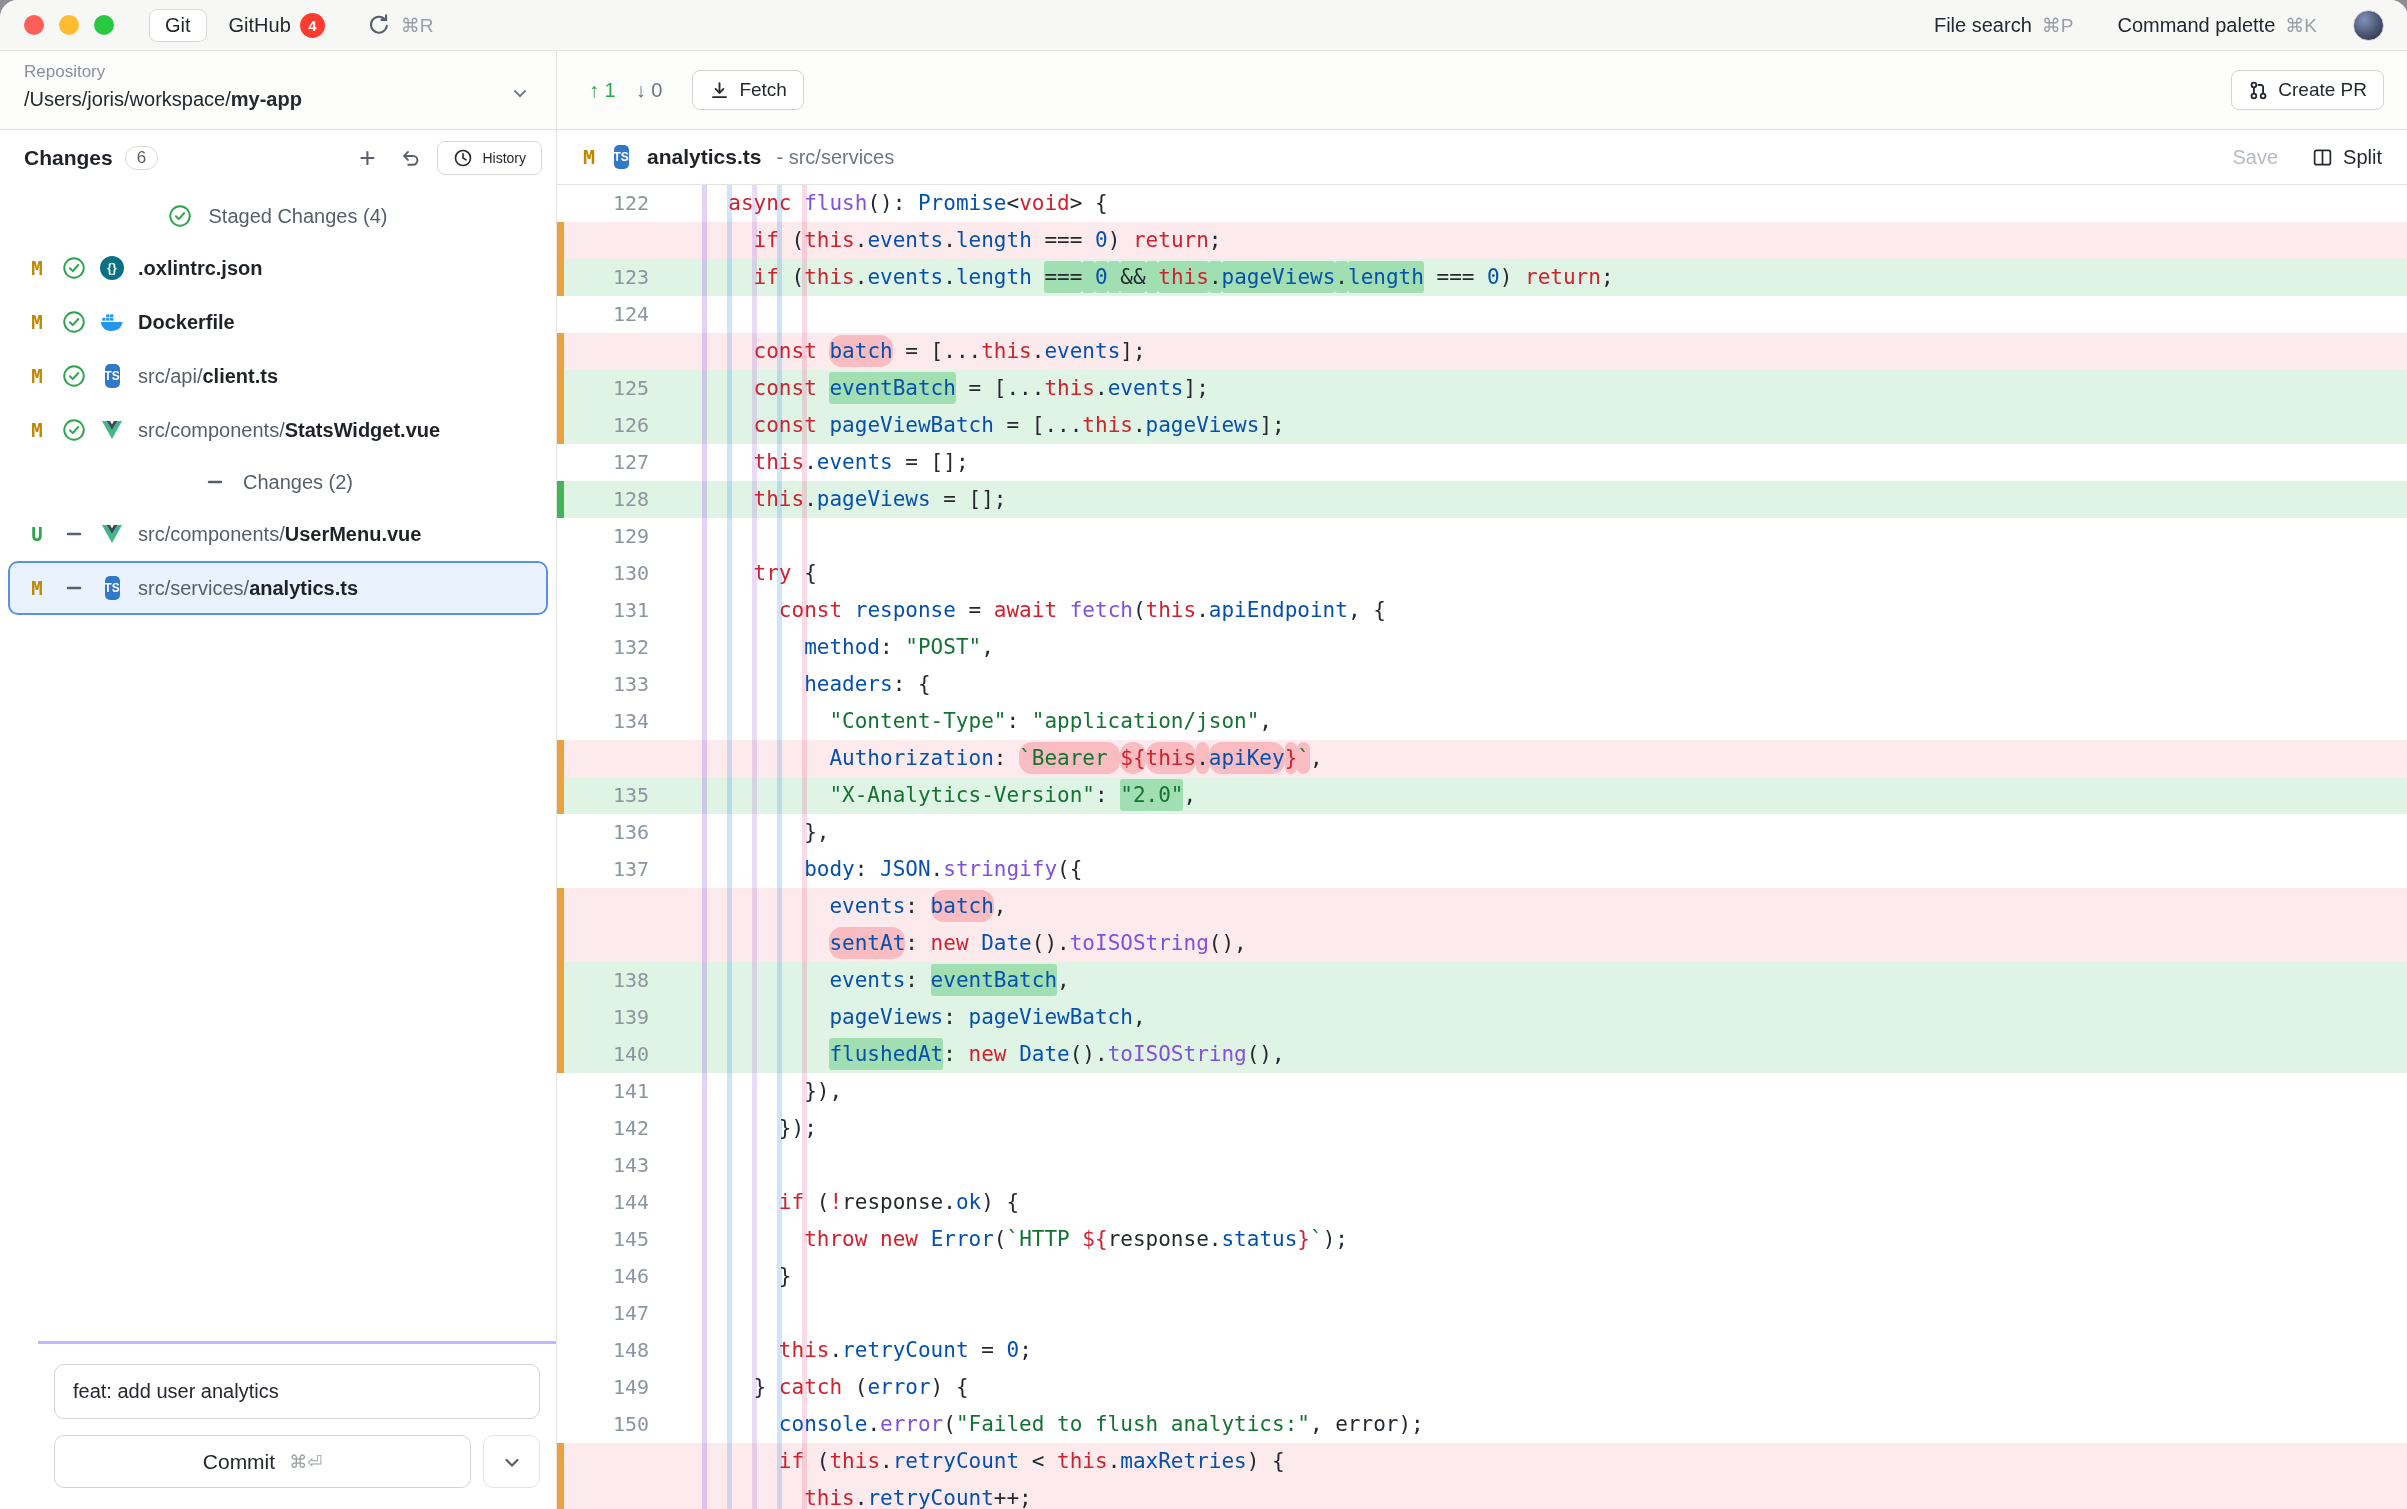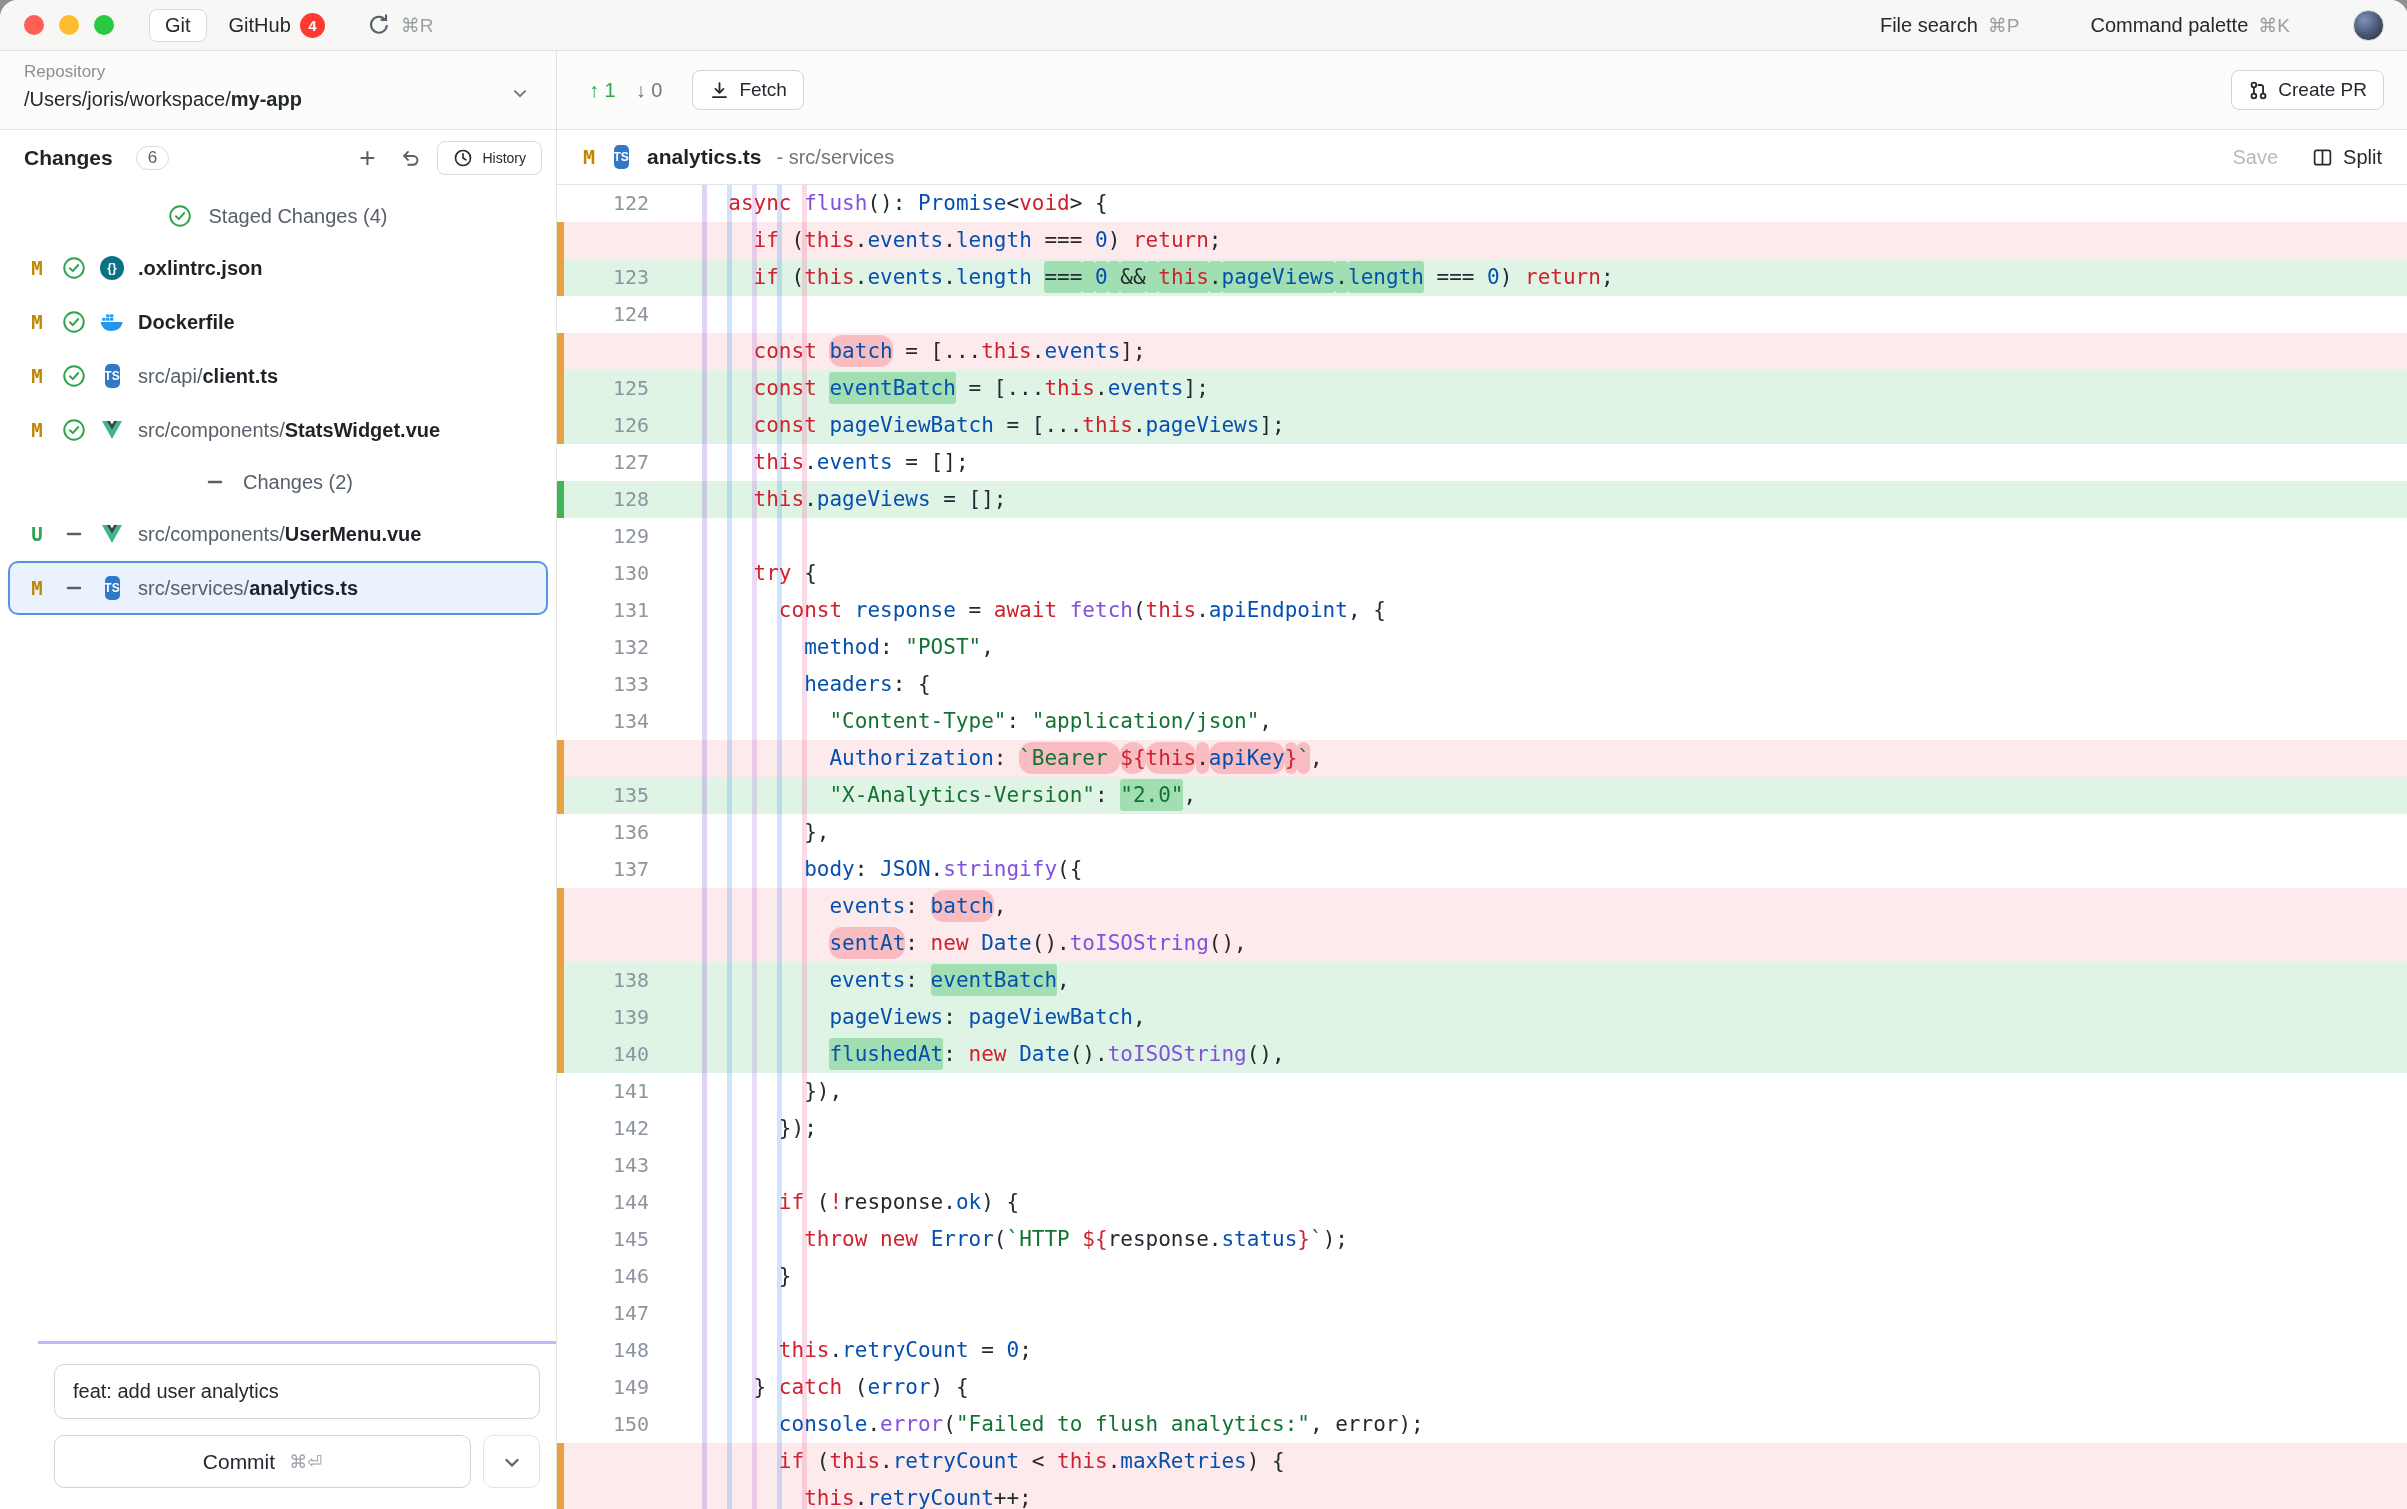--- a/index.html
+++ b/index.html
@@ -9,42 +9,42 @@
 
   
   .titlebar { height:51px; flex:none; background:#f7f7f6; border-bottom:1px solid #e3e3e1; display:flex; align-items:center; padding:0 24px; }
   .tl { width:20px; height:20px; border-radius:50%; margin-right:15px; flex:none; }
   .tl-close{ background:#ff5f57; } .tl-min{ background:#febc2e; } .tl-zoom{ background:#28c840; }
   .tab-git { margin-left:20px; padding:4px 15px; background:#fff; border:1px solid #d9d9d7; border-radius:8px; font-size:20px; color:#24292f; }
   .tab-github { margin-left:22px; display:flex; align-items:center; gap:9px; font-size:20px; color:#24292f; }
   .red-badge { width:25px; height:25px; border-radius:50%; background:#ff3b30; color:#fff; font-size:15px; font-weight:700; display:flex; align-items:center; justify-content:center; }
   .refresh { margin-left:42px; display:flex; align-items:center; gap:10px; color:#57606a; }
   .kbd { color:#9aa0a6; font-size:19px; }
-  .tb-right { margin-left:auto; display:flex; align-items:center;gap:27px; }
+  .tb-right { margin-left:auto; display:flex; align-items:center; }
   .tb-item { display:flex; align-items:center; gap:10px; font-size:20px; color:#24292f; margin-left:44px; }
   .avatar { width:31px; height:31px; border-radius:50%; margin-left:36px; background:radial-gradient(circle at 35% 30%, #7e93b8 0%, #4a5472 55%, #262b3d 100%); border:1px solid #d0d0ce; }
 
   
   .toolbar2 { height:79px; flex:none; background:#fcfcfb; border-bottom:1px solid #e3e3e1; display:flex; align-items:stretch; }
   .repo-pane { width:557px; flex:none; border-right:1px solid #e3e3e1; padding:11px 20px 0 24px; position:relative; }
   .branch-pane { width:554px; flex:none; border-right:1px solid #ececea; padding:11px 20px 0 26px; position:relative; }
   .pane-label { font-size:17px; color:#8a9099; }
   .pane-value { font-size:20px; margin-top:6px; color:#24292f; white-space:nowrap; }
   .pane-value .bold { font-weight:700; }
   .pane-chevron { position:absolute; right:26px; top:32px; color:#6e7781; }
   .sync { display:flex; align-items:center; gap:20px; margin-left:32px; font-size:20px; align-self:center; }
   .ahead { color:#2da44e; } .behind { color:#6e7781; }
   .btn { display:inline-flex; align-items:center; gap:9px; border:1px solid #d4d4d2; border-radius:8px; background:#fff; font-size:19px; color:#24292f; padding:8px 16px; white-space:nowrap; }
   .fetch-btn { margin-left:30px; align-self:center; }
   .create-pr { margin-left:auto; margin-right:24px; align-self:center; }
 
   
   .main { flex:1; display:flex; min-height:0; }
   .sidebar { width:557px; flex:none; border-right:1px solid #e3e3e1; display:flex; flex-direction:column; background:#fff; min-height:0; }
-  .sb-head { height:55px; flex:none; display:flex; align-items:center; padding:0 14px 0 24px; gap:23px; }
+  .sb-head { height:55px; flex:none; display:flex; align-items:center; padding:0 14px 0 24px; gap:12px; }
   .sb-title { font-size:21px; font-weight:700; }
   .badge-count { border:1px solid #d9d9d7; border-radius:12px; padding:1px 11px; font-size:17px; color:#57606a; }
   .sb-actions { margin-left:auto; display:flex; align-items:center; gap:8px; }
   .icon-btn { width:36px; height:36px; display:flex; align-items:center; justify-content:center; color:#57606a; border-radius:8px; font-size:28px; line-height:1; }
   .history-btn { border:1px solid #d9d9d7; border-radius:8px; padding:6px 15px; display:flex; gap:9px; align-items:center; font-size:14px; color:#24292f; }
 
   .file-list { flex:1; min-height:0; overflow:hidden; padding-top:6px; }
   .sec-head { display:flex; align-items:center; gap:16px; padding:13px 24px; font-size:20px; color:#57606a;justify-content:center; }
   .file-row { display:flex; align-items:center; gap:13px; height:54px; padding:0 12px 0 15px; font-size:20px; border:2px solid transparent; border-radius:10px; margin:0 8px; white-space:nowrap; overflow:hidden; }
   .file-row.selected { background:#eaf2fd; border-color:#5693e8; }

